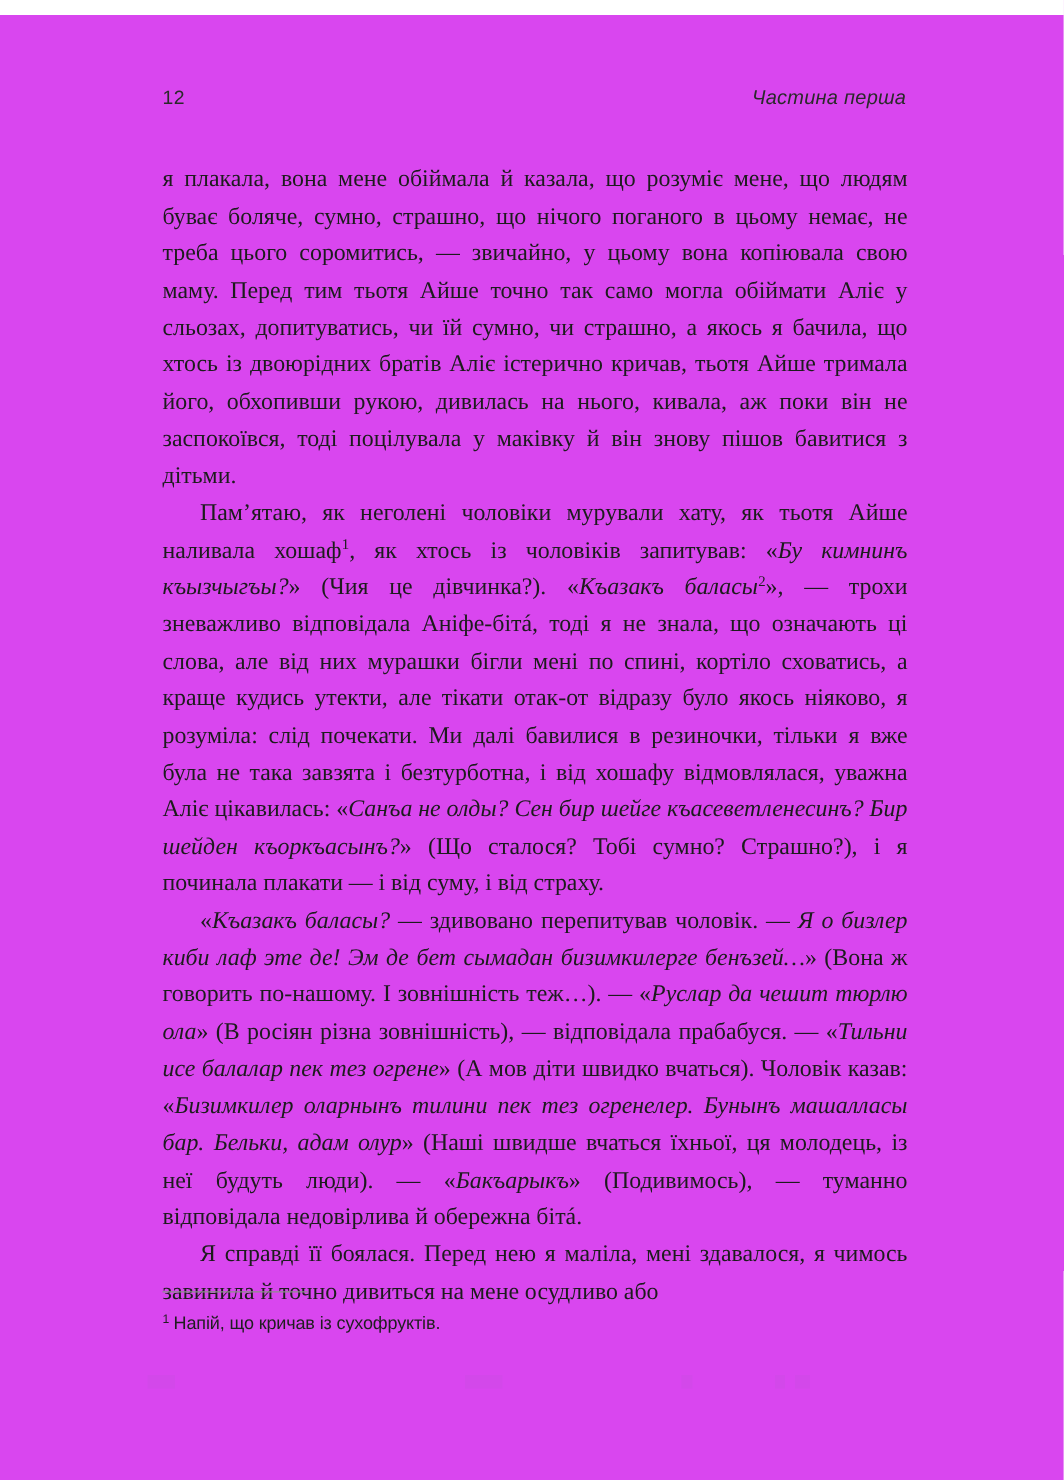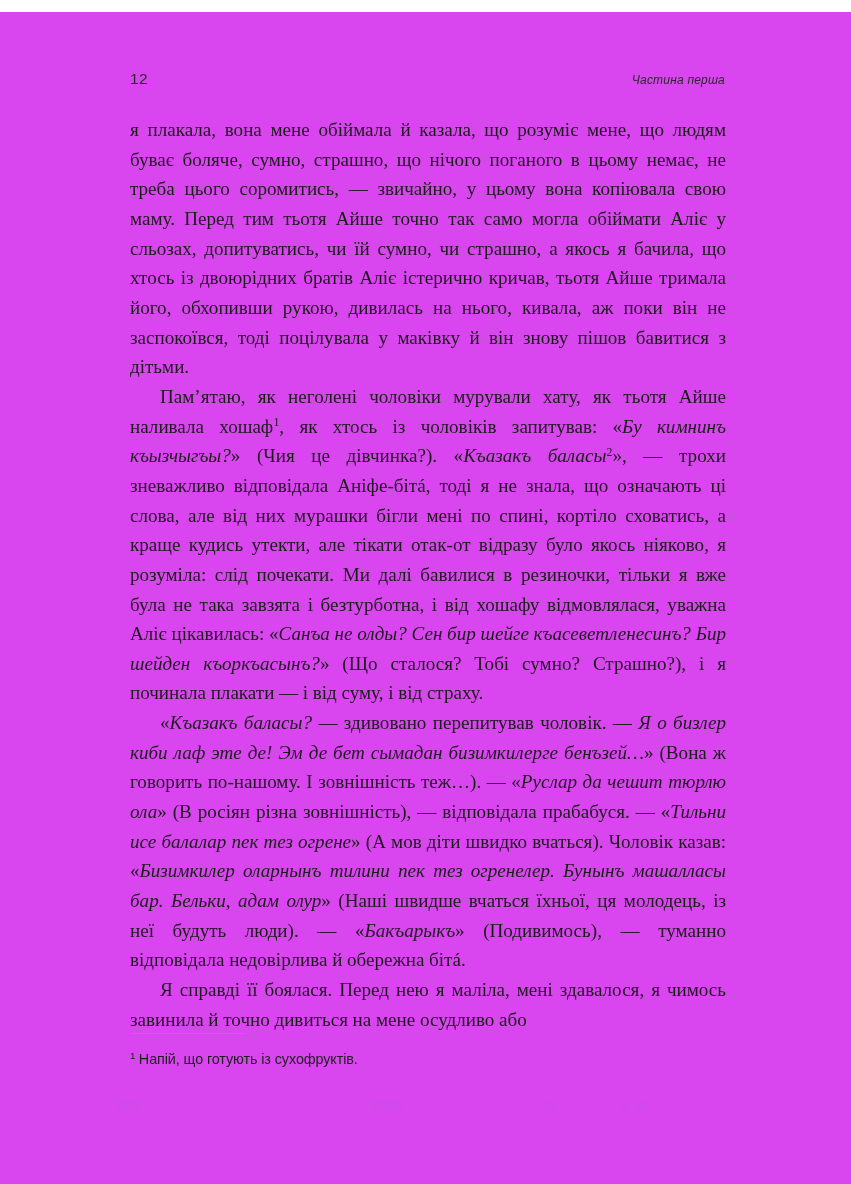--- a/index.html
+++ b/index.html
@@ -36,30 +36,30 @@
   }
   .folio {
     font-family: "Liberation Sans", "DejaVu Sans", sans-serif;
     font-size: 15.5px;
     letter-spacing: 0.4px;
     color: #2a2a2a;
   }
   .running-title {
     font-family: "Liberation Sans", "DejaVu Sans", sans-serif;
     font-style: italic;
-    font-size: 12px;
+    font-size: 16px;
     letter-spacing: 0.2px;
     color: #2a2a2a;
   }
 
   
   .textblock {
     position: absolute;
     left: 130px;
-    top: 103px;
+    top: 117px;
     width: 596px;
   }
 
   p.para {
     margin: 0;
     text-align: justify;
     text-justify: inter-word;
     font-size: 19.1px;
     line-height: 29.65px;
     text-indent: 30px;
@@ -140,21 +140,21 @@
   <div class="textblock" id="textblock">
       <p class="para first"><span>я плакала, вона мене обіймала й казала, що розуміє мене, що людям буває боляче, сумно, страшно, що нічого поганого в цьому немає, не треба цього соромитись, — звичайно, у цьому вона копіювала свою маму. Перед тим тьотя Айше точно так само могла обіймати Алiє у сльозах, допитуватись, чи їй сумно, чи страшно, а якось я бачила, що хтось із двоюрідних братів Алiє істерично кричав, тьотя Айше тримала його, обхопивши рукою, дивилась на нього, кивала, аж поки він не заспокоївся, тоді поцілувала у маківку й він знову пішов бавитися з дітьми.</span></p>
       <p class="para"><span>Пам’ятаю, як неголені чоловіки мурували хату, як тьотя Айше наливала хошаф</span><sup class="fnref">1</sup><span>, як хтось із чоловіків запитував: «</span><em class="it">Бу кимнинъ къызчыгъы?</em><span>» (Чия це дівчинка?). «</span><em class="it">Къазакъ баласы</em><sup class="fnref">2</sup><span>», — трохи зневажливо відповідала Аніфе-бітá, тоді я не знала, що означають ці слова, але від них мурашки бігли мені по спині, кортіло сховатись, а краще кудись утекти, але тікати отак-от відразу було якось ніяково, я розуміла: слід почекати. Ми далі бавилися в резиночки, тільки я вже була не така завзята і безтурботна, і від хошафу відмовлялася, уважна Алiє цікавилась: «</span><em class="it">Санъа не олды? Сен бир шейге къасеветленесинъ? Бир шейден къоркъасынъ?</em><span>» (Що сталося? Тобі сумно? Страшно?), і я починала плакати — і від суму, і від страху.</span></p>
       <p class="para"><span>«</span><em class="it">Къазакъ баласы?</em><span> — здивовано перепитував чоловік. — </span><em class="it">Я о бизлер киби лаф эте де! Эм де бет сымадан бизимкилерге бенъзей…</em><span>» (Вона ж говорить по-нашому. І зовнішність теж…). — «</span><em class="it">Руслар да чешит тюрлю ола</em><span>» (В росіян різна зовнішність), — відповідала прабабуся. — «</span><em class="it">Тильни исе балалар пек тез огрене</em><span>» (А мов діти швидко вчаться). Чоловік казав: «</span><em class="it">Бизимкилер оларнынъ тилини пек тез огренелер. Бунынъ машалласы бар. Бельки, адам олур</em><span>» (Наші швидше вчаться їхньої, ця молодець, із неї будуть люди). — «</span><em class="it">Бакъарыкъ</em><span>» (Подивимось), — туманно відповідала недовірлива й обережна бітá.</span></p>
       <p class="para"><span>Я справді її боялася. Перед нею я маліла, мені здавалося, я чимось завинила й точно дивиться на мене осудливо або</span></p>
     </div>
 
   <div class="footnotes">
     <div class="fn-rule"></div>
     <div id="footnote-list">
-        <div class="footnote"><span class="fn-num">1</span><span>Напій, що готують із сухофруктів.</span></div>
+        <div class="footnote"><span class="fn-num">1</span><span>Напій, що кричав із сухофруктів.</span></div>
       </div>
   </div>
 
   <div class="scan-speckles" id="speckles">
       <div class="speck" style="left: 118px; width: 22px;"></div>
       <div class="speck" style="left: 372px; width: 30px;"></div>
       <div class="speck" style="left: 545px; width: 9px;"></div>
       <div class="speck" style="left: 620px; width: 8px;"></div>
       <div class="speck" style="left: 636px; width: 12px;"></div>
     </div>

